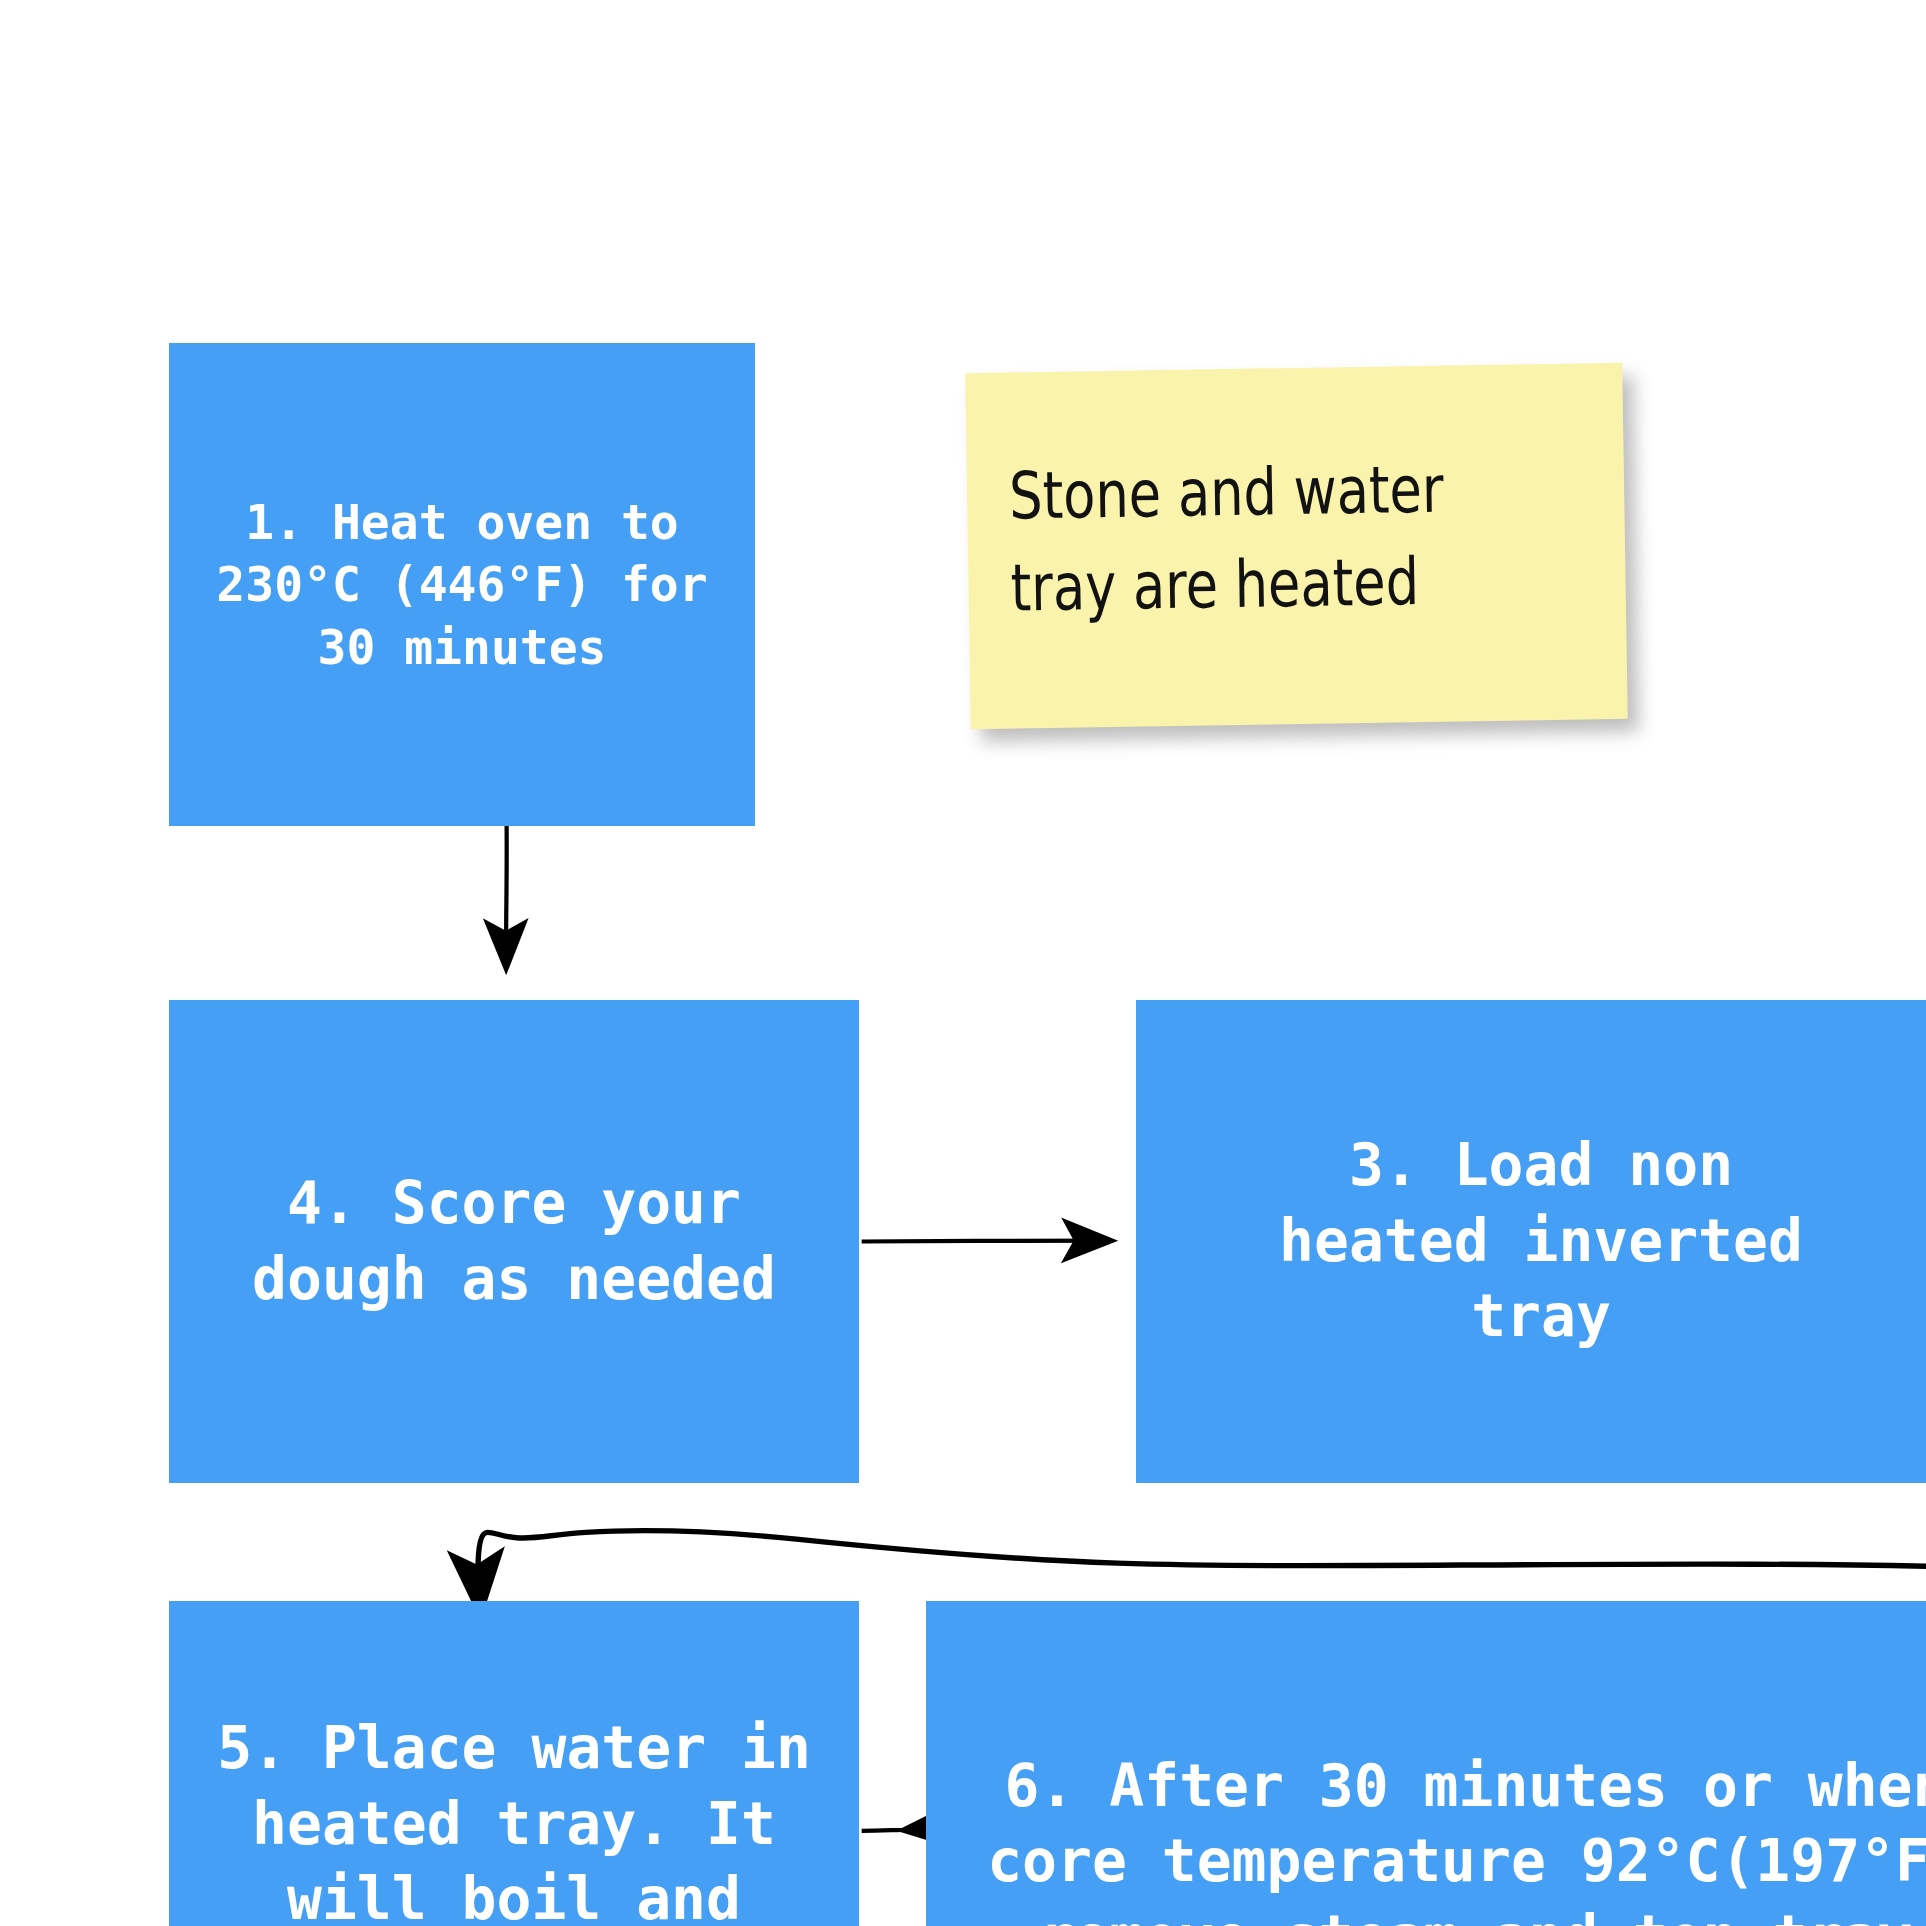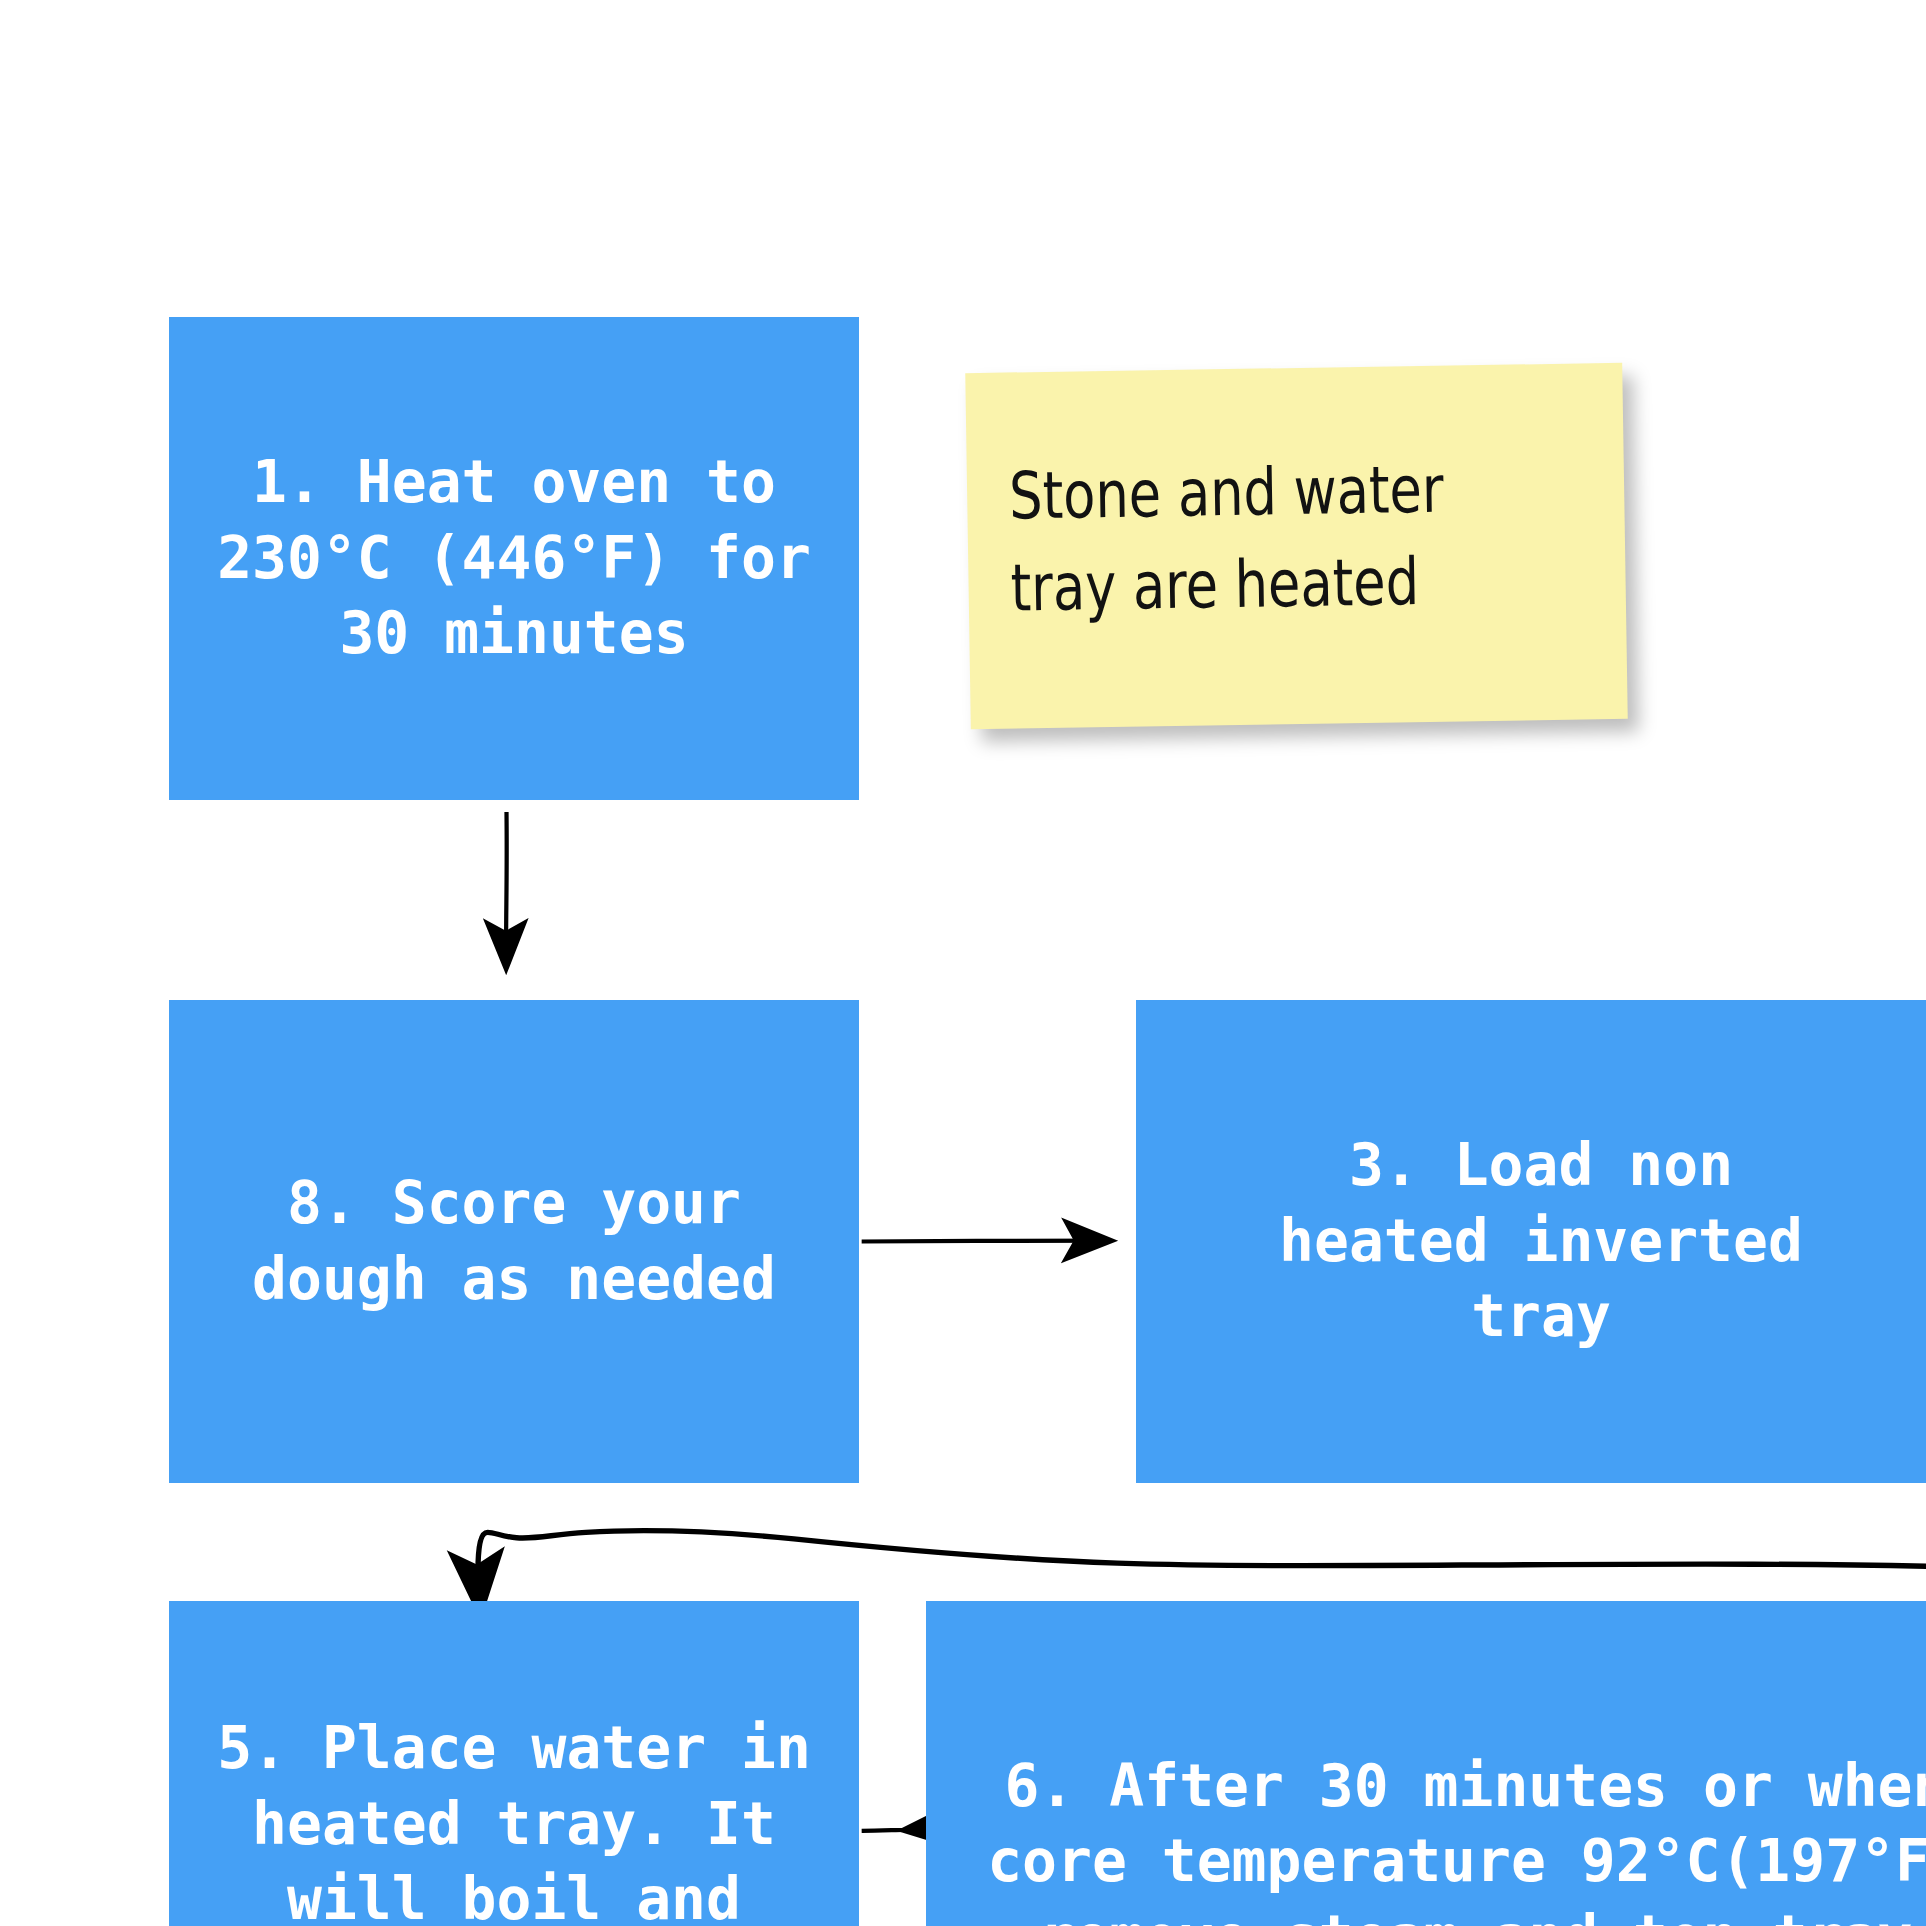--- a/index.html
+++ b/index.html
@@ -30,21 +30,21 @@
     justify-content: center;
     text-align: center;
     font-family: "DejaVu Sans Mono", "Liberation Mono", monospace;
     font-weight: bold;
     line-height: 1.30;
     white-space: pre-line;
     padding: 0 10.8px;
     letter-spacing: 0px;
   }
 
-  #node1 { left: 169px;  top: 317px;  width: 690px; height: 483px; font-size: 58px; }
+  #node1 { left: 169px;  top: 343px;  width: 586px; height: 483px; font-size: 48px; }
   #node2 { left: 169px;  top: 1000px; width: 690px; height: 483px; font-size: 58px; }
   #node3 { left: 1136px; top: 1000px; width: 810px; height: 483px; font-size: 58px; }
   #node5 { left: 169px;  top: 1601px; width: 690px; height: 522px; font-size: 58px; }
   #node6 { left: 926px; top: 1601px; width: 1100px; height: 522px; font-size: 58px; }
 
   
   #sticky-note {
     position: absolute;
     left: 968px;
     top: 368px;
@@ -127,21 +127,21 @@
 
     <g>
       <path d="M5266,4753 C5310,4752 5360,4750 5378,4751" fill="none" stroke="#000000" stroke-width="11" marker-end="url(#arrowhead)"></path>
     </g>
   </svg>
 
   <div class="node" id="node1" style="--node-bg: #45A0F5;">1. Heat oven to
 230°C (446°F) for
 30 minutes</div>
 
-  <div class="node" id="node2" style="--node-bg: #45A0F5;">8. Score your
+  <div class="node" id="node2" style="--node-bg: #45A0F5;">4. Score your
 dough as needed</div>
 
   <div class="node" id="node3" style="--node-bg: #45A0F5;">3. Load non
 heated inverted
 tray</div>
 
   <div class="node" id="node5" style="--node-bg: #45A0F5;">5. Place water in
 heated tray. It
 will boil and
 create steam</div>

